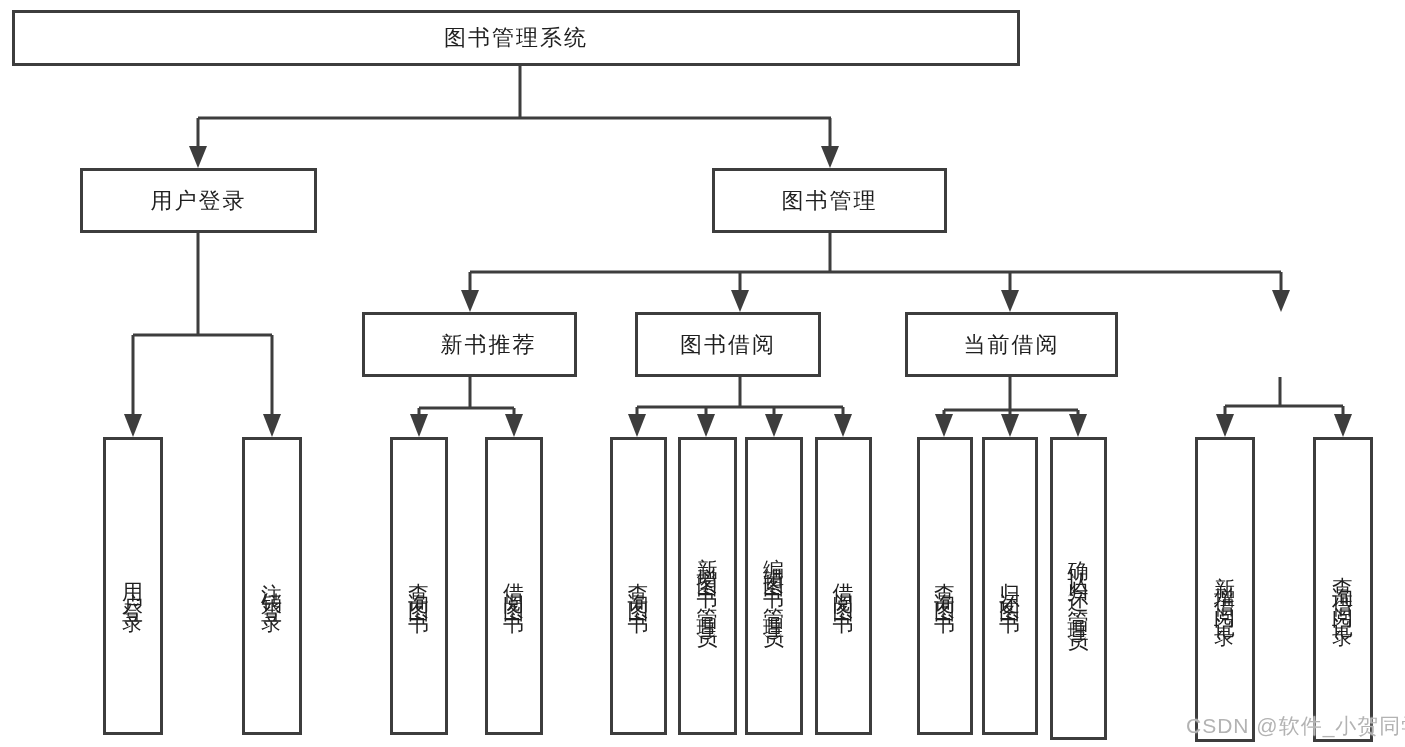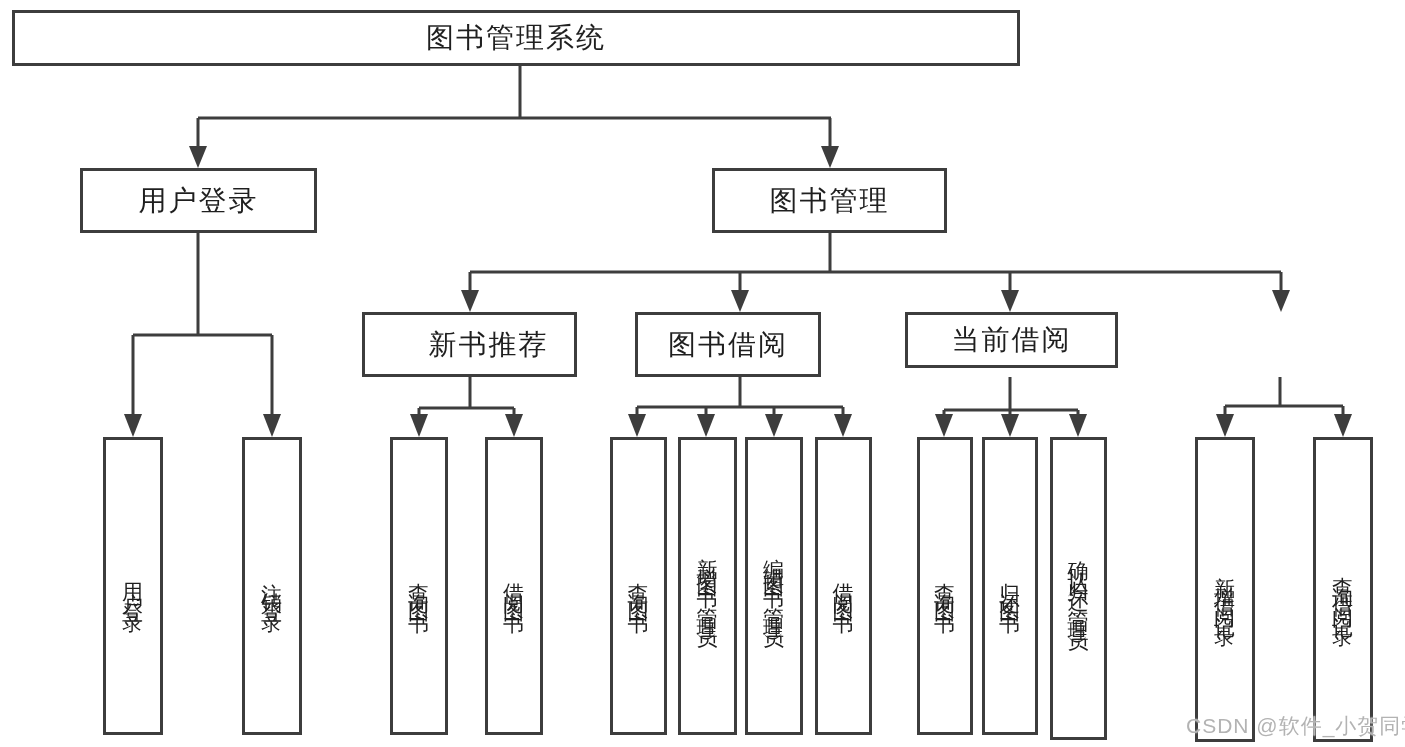--- a/index.html
+++ b/index.html
@@ -12,21 +12,21 @@
   }
   #connectors{position:absolute;left:0;top:0;pointer-events:none;}
   .node{
     position:absolute;
     box-sizing:border-box;
     border:3px solid #3d3d3d;
     background:#ffffff;
     color:#1f1f1f;
     display:flex;align-items:center;justify-content:center;
   }
-  .hbox{font-size:28px;letter-spacing:2px;}
+  .hbox{font-size:22px;letter-spacing:2px;}
   .vbox span{
     writing-mode:vertical-rl;
     text-orientation:mixed;
     font-size:21px;
     letter-spacing:10px;
     line-height:1;
     white-space:nowrap;
   }
   #watermark{
     position:absolute;
@@ -85,21 +85,21 @@
   <div class="node hbox" style="left:712px;top:168px;width:235px;height:65px;">
     <span>图书管理</span>
   </div>
 
   <div class="node hbox" style="left:362px;top:312px;width:215px;height:65px;padding-left:38px;">
     <span>新书推荐</span>
   </div>
   <div class="node hbox" style="left:635px;top:312px;width:186px;height:65px;">
     <span>图书借阅</span>
   </div>
-  <div class="node hbox" style="left:905px;top:312px;width:213px;height:56px;">
+  <div class="node hbox" style="left:905px;top:312px;width:213px;height:65px;">
     <span>当前借阅</span>
   </div>
 
   <div class="node vbox" style="left:103px;top:437px;width:60px;height:298px;">
     <span>用户登录</span>
   </div>
   <div class="node vbox" style="left:242px;top:437px;width:60px;height:298px;">
     <span>注销登录</span>
   </div>
 

